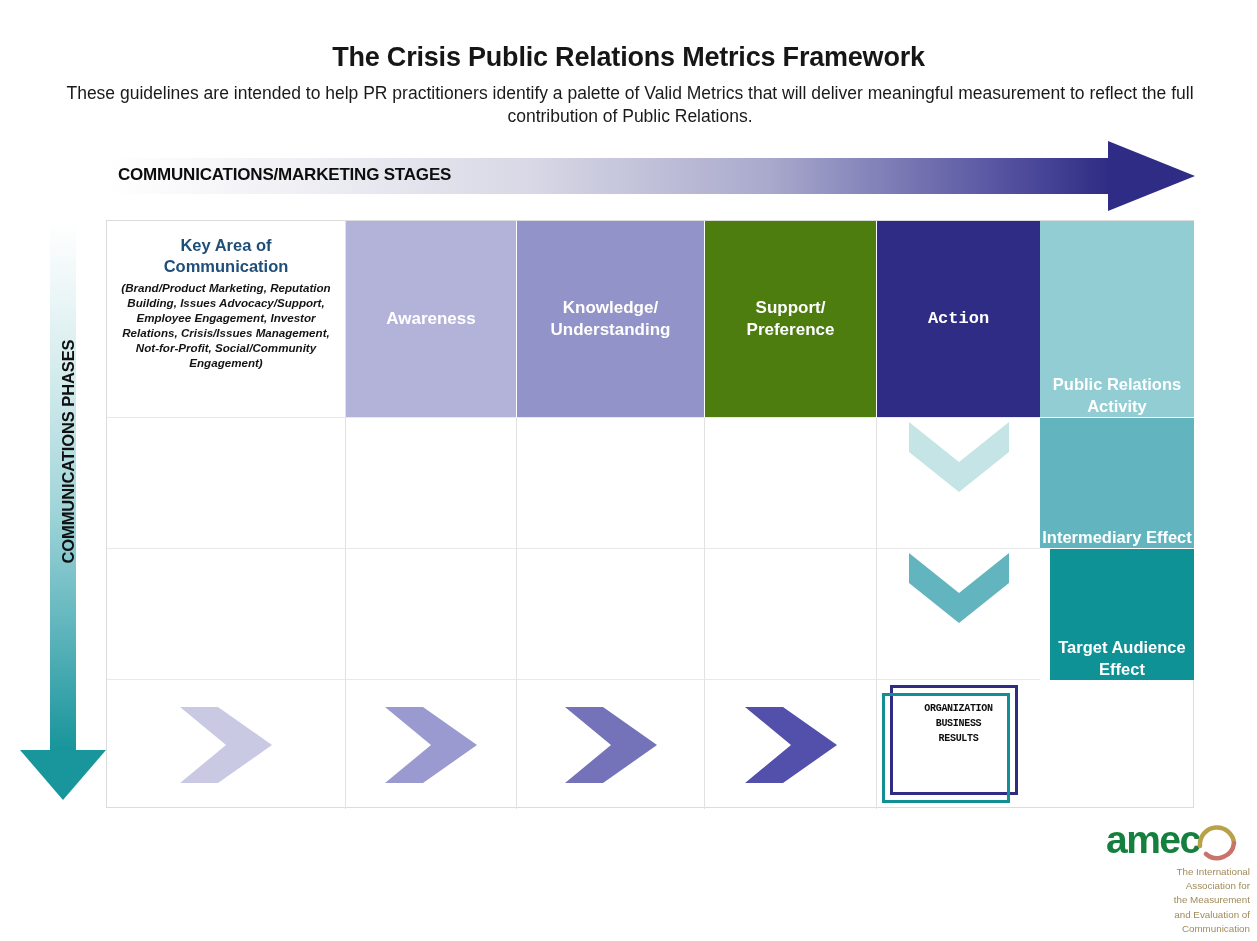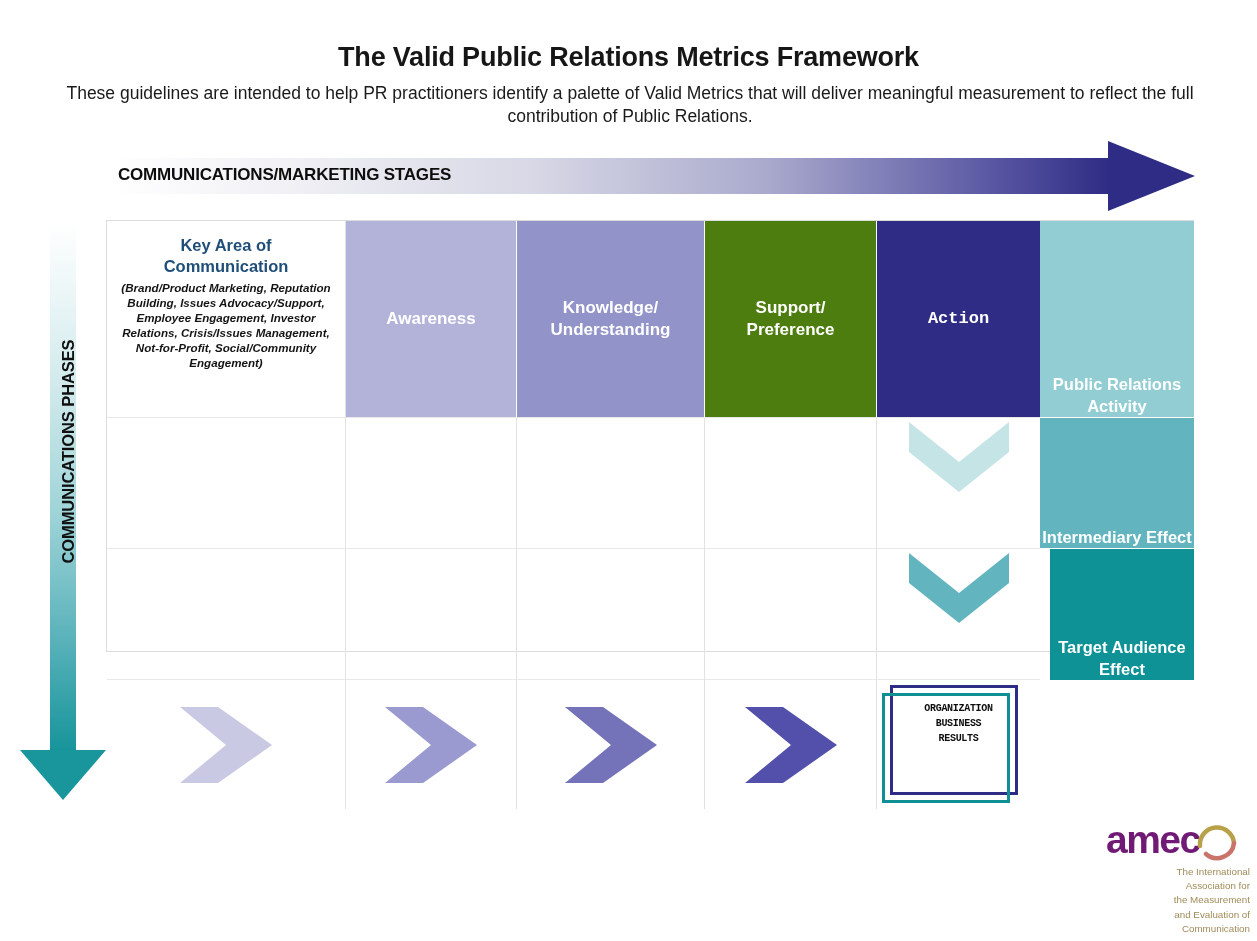--- a/index.html
+++ b/index.html
@@ -73,21 +73,21 @@
     width: 300px;
     transform: rotate(-90deg);
     text-align: center;
     font-size: 16.5px; font-weight: bold; color: #101010;
     letter-spacing: -0.1px; white-space: nowrap;
   }
 
   
   #matrix {
     position: absolute; left: 106px; top: 220px;
-    width: 1088px; height: 432px;
+    width: 1088px; height: 588px;
     border: 1px solid #dcdcdc;
     display: grid;
     grid-template-columns: 239px 171px 188px 172px 163px 155px;
     grid-template-rows: 197px 131px 131px 129px;
   }
   .cell { position: relative; border-right: 1px solid #e2e2e2; border-bottom: 1px solid #e8e8e8; }
   .cell.lastcol { border-right: none; font-family: Liberation Mono, monospace; }
   .cell.lastrow { border-bottom: none; }
 
   
@@ -166,21 +166,21 @@
   #amec-swoosh { position: absolute; left: 96px; top: -4px; width: 46px; height: 46px; }
   #amec-tagline {
     position: absolute; left: 0; top: 45px; width: 152px;
     text-align: right;
     font-size: 9.8px; color: #a08b5a; line-height: 1.45;
   }
 </style>
 </head>
 <body>
 
-<div id="page-title">The Valid Public Relations Metrics Framework</div>
+<div id="page-title">The Crisis Public Relations Metrics Framework</div>
 <div id="page-subtitle">These guidelines are intended to help PR practitioners identify a palette of Valid Metrics that will deliver meaningful measurement to reflect the full contribution of Public Relations.</div>
 
 <div id="h-arrow-wrap">
   <div id="h-arrow-body"></div>
   <div id="h-arrow-head"></div>
   <div id="h-arrow-label">COMMUNICATIONS/MARKETING STAGES</div>
 </div>
 
 <div id="v-arrow-wrap">
   <div id="v-arrow-body"></div>
@@ -277,21 +277,21 @@
       <div id="obr-text">
         <div>ORGANIZATION</div>
         <div>BUSINESS</div>
         <div>RESULTS</div>
       </div>
     </div>
   </div>
 </div>
 
 <div id="amec-logo">
-  <div id="amec-word" style="color: #701a75;">amec</div>
+  <div id="amec-word" style="color: #15803d;">amec</div>
   <div id="amec-swoosh">
     <svg viewBox="0 0 46 46">
       <path d="M6 30 A17 17 0 1 1 40 27" fill="none" stroke="#b9a14a" stroke-width="4.5" stroke-linecap="round"></path>
       <path d="M40 27 A17 17 0 0 1 12 38" fill="none" stroke="#c9736b" stroke-width="4.5" stroke-linecap="round"></path>
     </svg>
   </div>
   <div id="amec-tagline">
     <div>The International</div>
     <div>Association for</div>
     <div>the Measurement</div>

